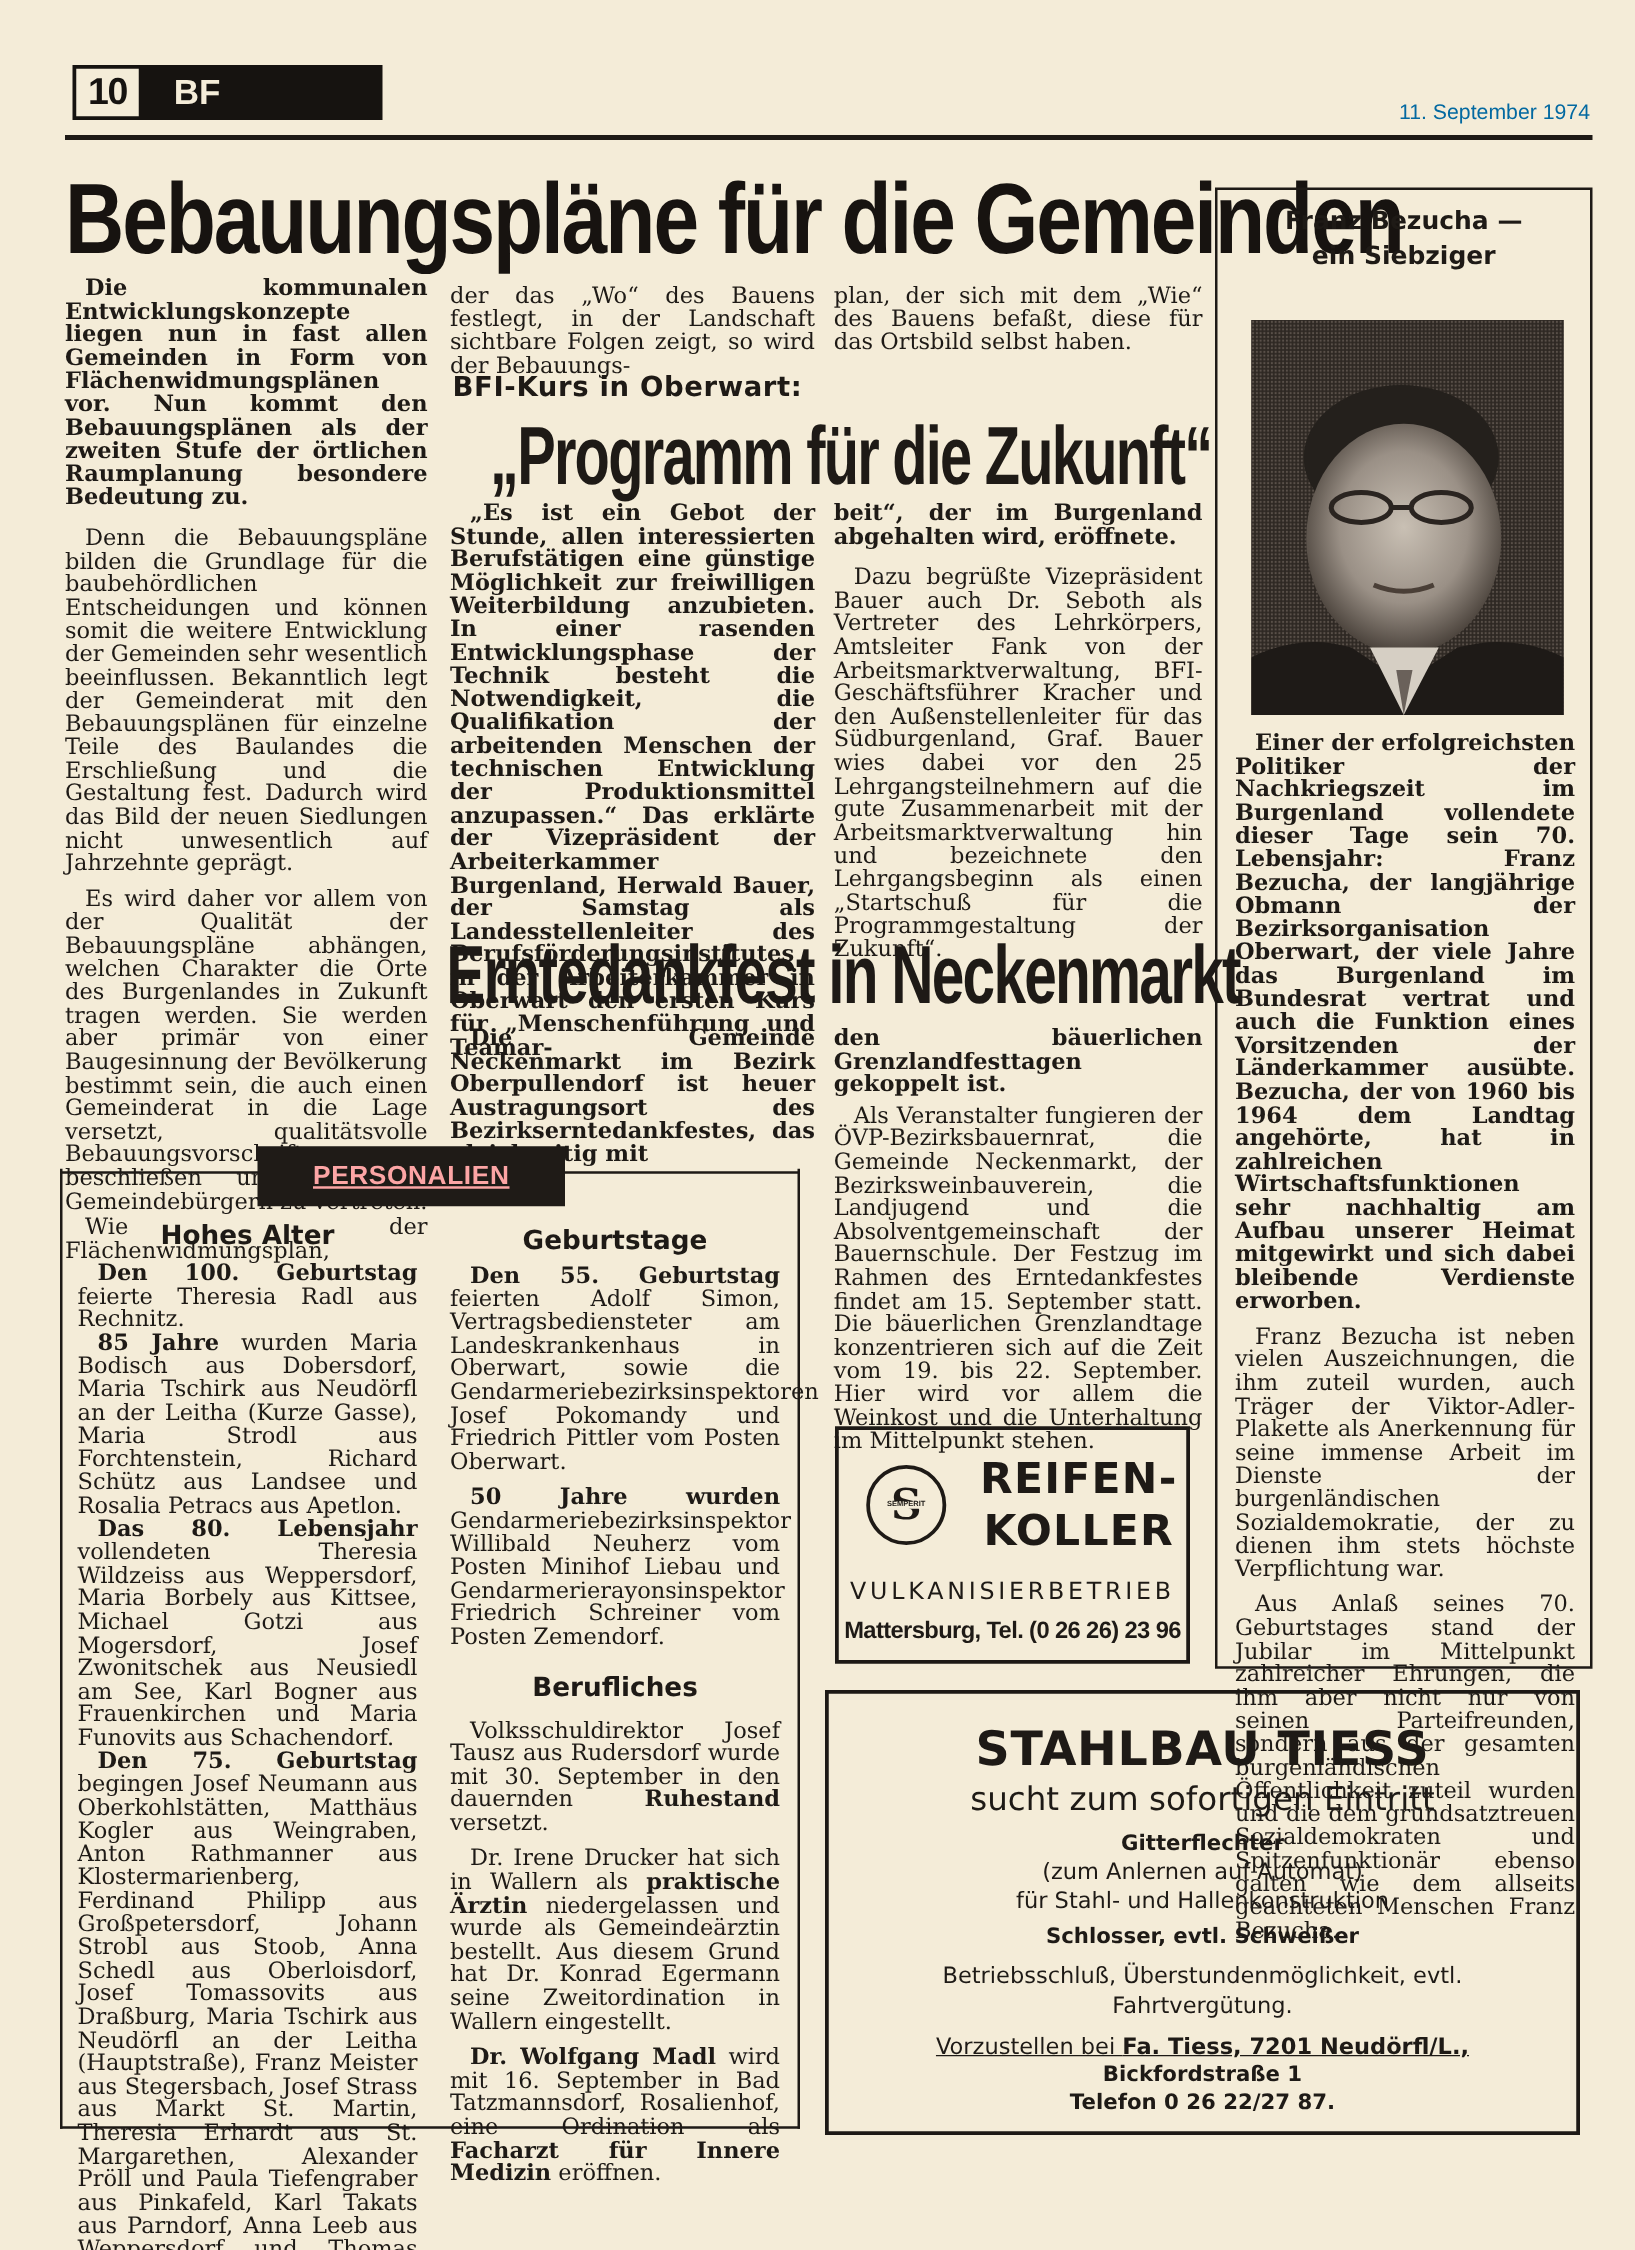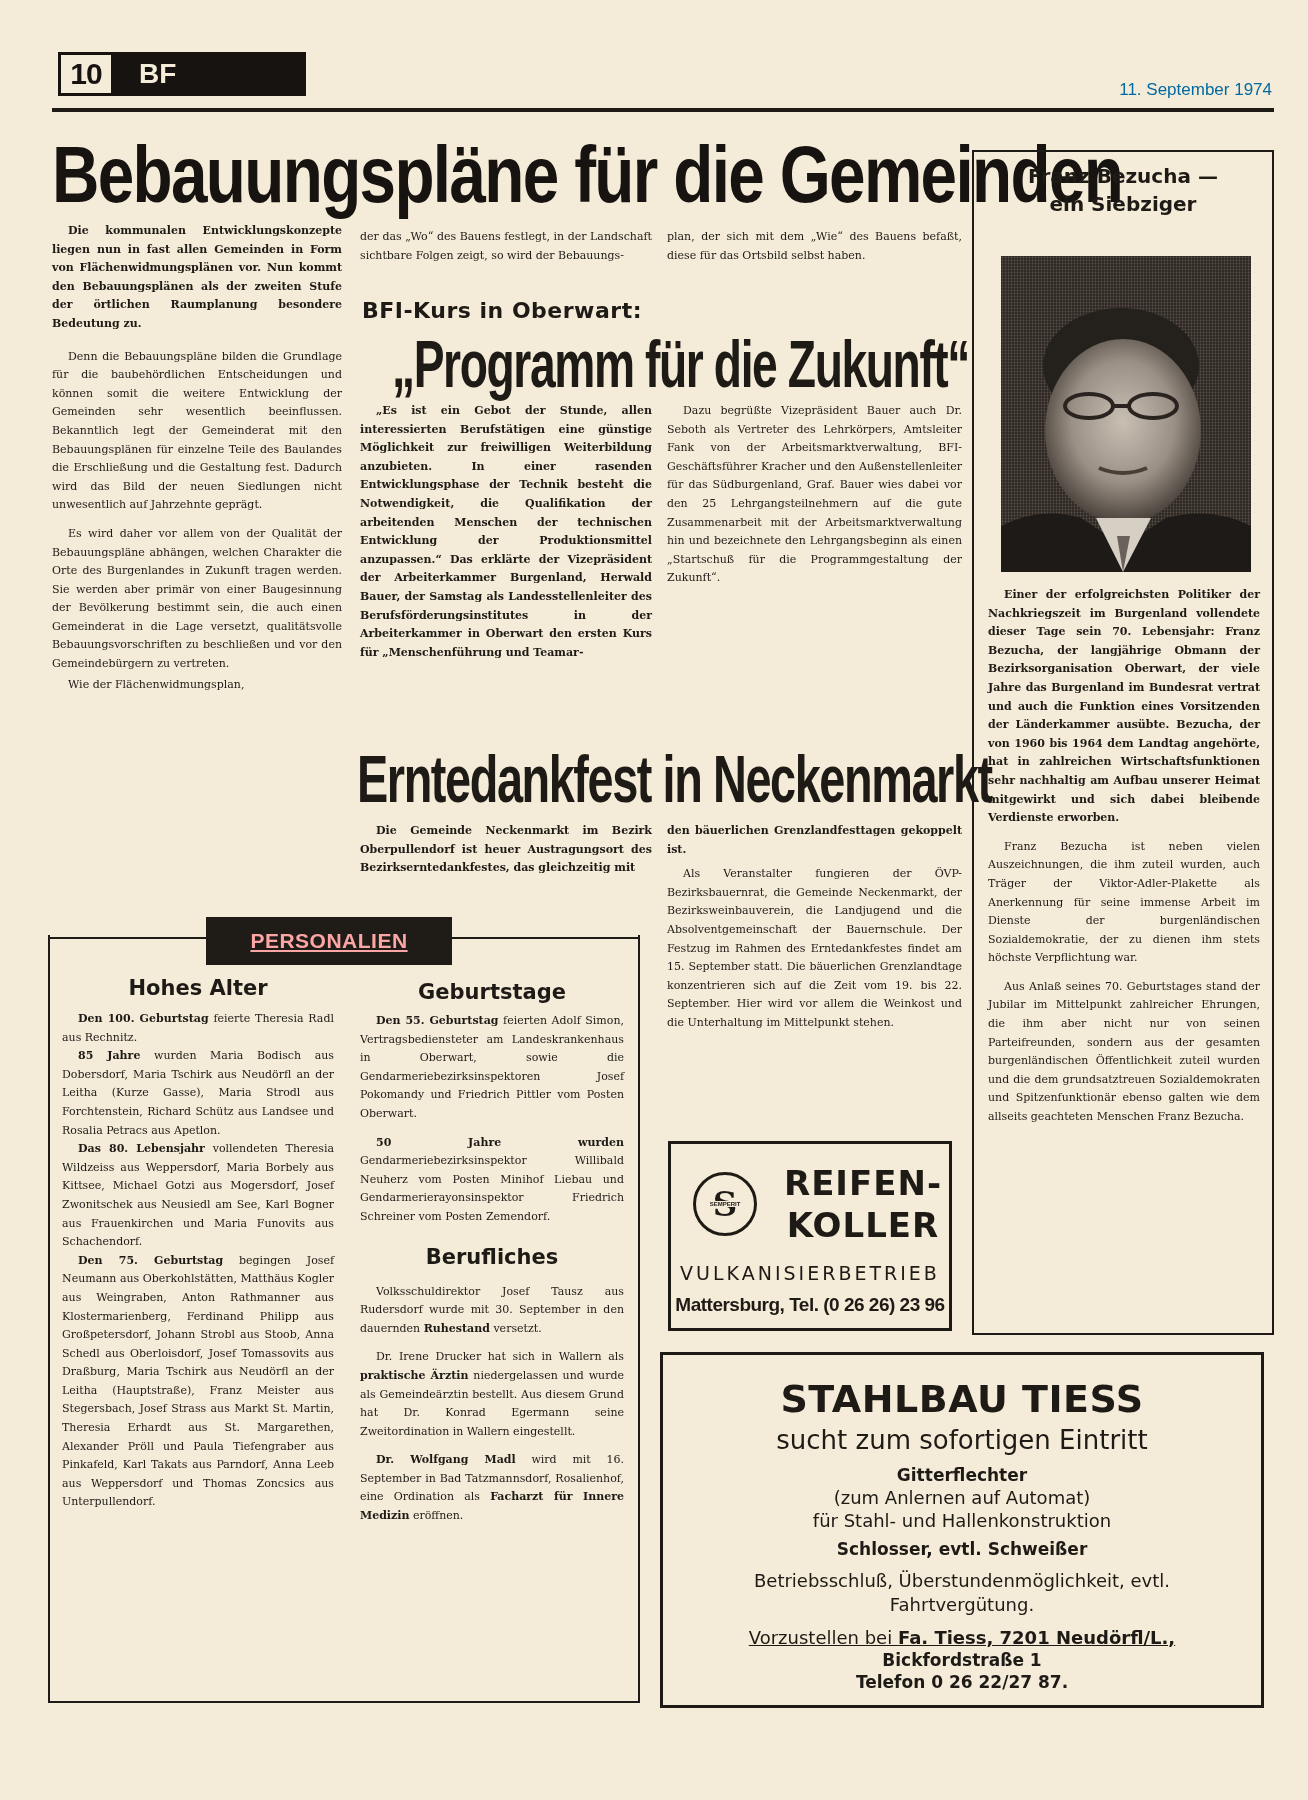--- a/index.html
+++ b/index.html
@@ -15,21 +15,21 @@
   .date { right: 36px; top: 80px; font: 17px "Liberation Sans", sans-serif; color: #0369a1; }
   .rule-top { left: 52px; top: 108px; width: 1222px; height: 4px; background: #1e1a16; }
 
   
   .hl-main { left: 52px; top: 134px; font-size: 80px; line-height: 82px; transform: scaleX(0.82); white-space: nowrap; color: #171310; }
   .hl-prog { left: 392px; top: 330px; font-size: 66px; line-height: 68px; transform: scaleX(0.70); white-space: nowrap; }
   .hl-ernte { left: 357px; top: 745px; font-size: 66px; line-height: 68px; transform: scaleX(0.71); white-space: nowrap; }
   .kicker { left: 362px; top: 298px; font: bold 22px "DejaVu Sans", sans-serif; letter-spacing: 0.5px; }
 
   
-  .col { font-size: 11px; line-height: 18.6px; text-align: justify; hyphens: manual; }
+  .col { font-size: 18px; line-height: 18.6px; text-align: justify; hyphens: manual; }
   .col p { text-indent: 16px; margin-bottom: 10px; }
   .col p.noind { text-indent: 0; }
   .bold { font-weight: bold; }
   .lead { font-weight: bold; }
 
   
   .bez-box { left: 972px; top: 150px; width: 302px; height: 1185px; border: 2px solid #1e1a16; }
   .bez-title { position: absolute; left: 0; top: 10px; width: 100%; text-align: center; font: bold 20px "DejaVu Sans", sans-serif; line-height: 28px; }
   .photo { position: absolute; left: 27px; top: 104px; width: 250px; height: 316px; background: #3c3530; overflow: hidden; }
 
@@ -68,20 +68,21 @@
 <div class="abs col" style="left:667px; top:228px; width:295px;">
   <p class="noind">plan, der sich mit dem „Wie“ des Bauens befaßt, diese für das Ortsbild selbst haben.</p>
 </div>
 
 <div class="abs kicker">BFI-Kurs in Oberwart:</div>
 <div class="abs condensed hl-prog">„Programm für die Zukunft“</div>
 <div class="abs col bold" style="left:360px; top:402px; width:292px;">
   <p>„Es ist ein Gebot der Stunde, allen interessierten Berufstätigen eine günstige Möglichkeit zur freiwilligen Weiterbildung anzubieten. In einer rasenden Entwicklungsphase der Technik besteht die Notwendigkeit, die Qualifikation der arbeitenden Menschen der technischen Entwicklung der Produktionsmittel anzupassen.“ Das erklärte der Vizepräsident der Arbeiterkammer Burgenland, Herwald Bauer, der Samstag als Landesstellenleiter des Berufsförderungsinstitutes in der Arbeiterkammer in Oberwart den ersten Kurs für „Menschenführung und Teamar-</p>
 </div>
 <div class="abs col" style="left:667px; top:402px; width:295px;">
+  <p class="noind bold" style="margin-bottom:14px;">beit“, der im Burgenland abgehalten wird, eröffnete.</p>
   <p>Dazu begrüßte Vizepräsident Bauer auch Dr. Seboth als Vertreter des Lehrkörpers, Amtsleiter Fank von der Arbeitsmarktverwaltung, BFI-Geschäftsführer Kracher und den Außenstellenleiter für das Südburgenland, Graf. Bauer wies dabei vor den 25 Lehrgangsteilnehmern auf die gute Zusammenarbeit mit der Arbeitsmarktverwaltung hin und bezeichnete den Lehrgangsbeginn als einen „Startschuß für die Programmgestaltung der Zukunft“.</p>
 </div>
 
 <div class="abs condensed hl-ernte">Erntedankfest in Neckenmarkt</div>
 <div class="abs col bold" style="left:360px; top:822px; width:292px;">
   <p>Die Gemeinde Neckenmarkt im Bezirk Oberpullendorf ist heuer Austragungsort des Bezirkserntedankfestes, das gleichzeitig mit</p>
 </div>
 <div class="abs col" style="left:667px; top:822px; width:295px;">
   <p class="noind bold" style="margin-bottom:6px;">den bäuerlichen Grenzlandfesttagen gekoppelt ist.</p>
   <p>Als Veranstalter fungieren der ÖVP-Bezirksbauernrat, die Gemeinde Neckenmarkt, der Bezirksweinbauverein, die Landjugend und die Absolventgemeinschaft der Bauernschule. Der Festzug im Rahmen des Erntedankfestes findet am 15. September statt. Die bäuerlichen Grenzlandtage konzentrieren sich auf die Zeit vom 19. bis 22. September. Hier wird vor allem die Weinkost und die Unterhaltung im Mittelpunkt stehen.</p>

